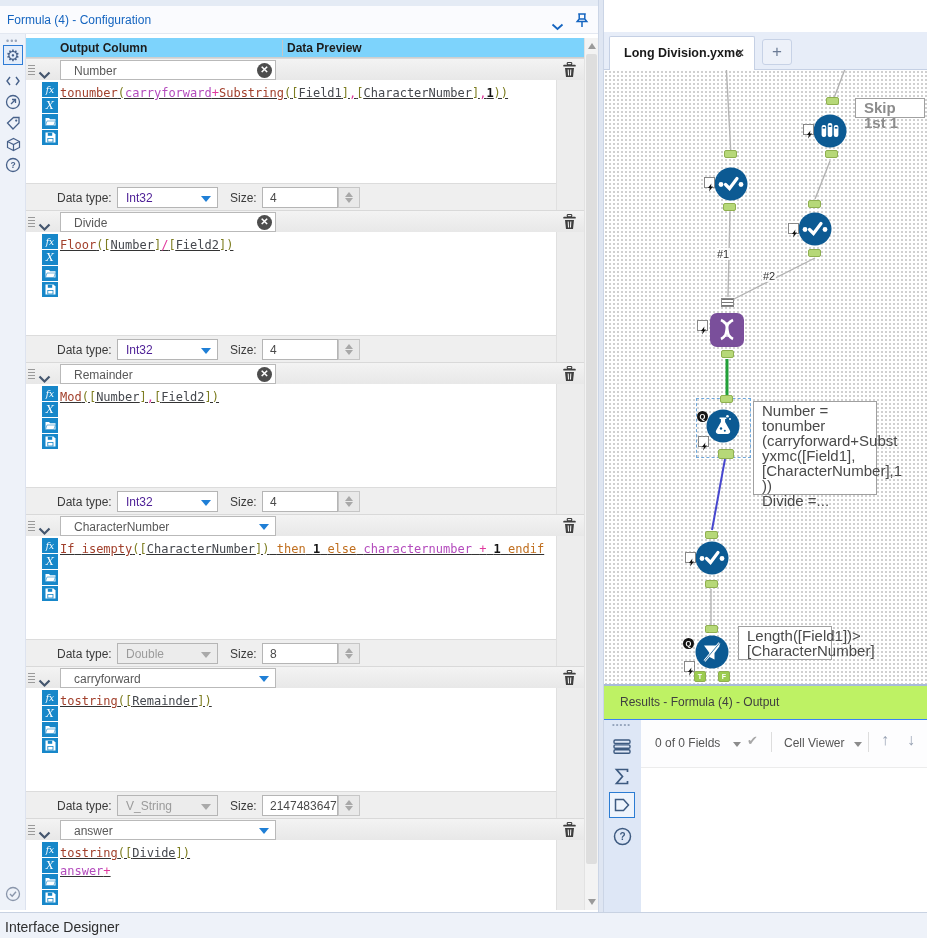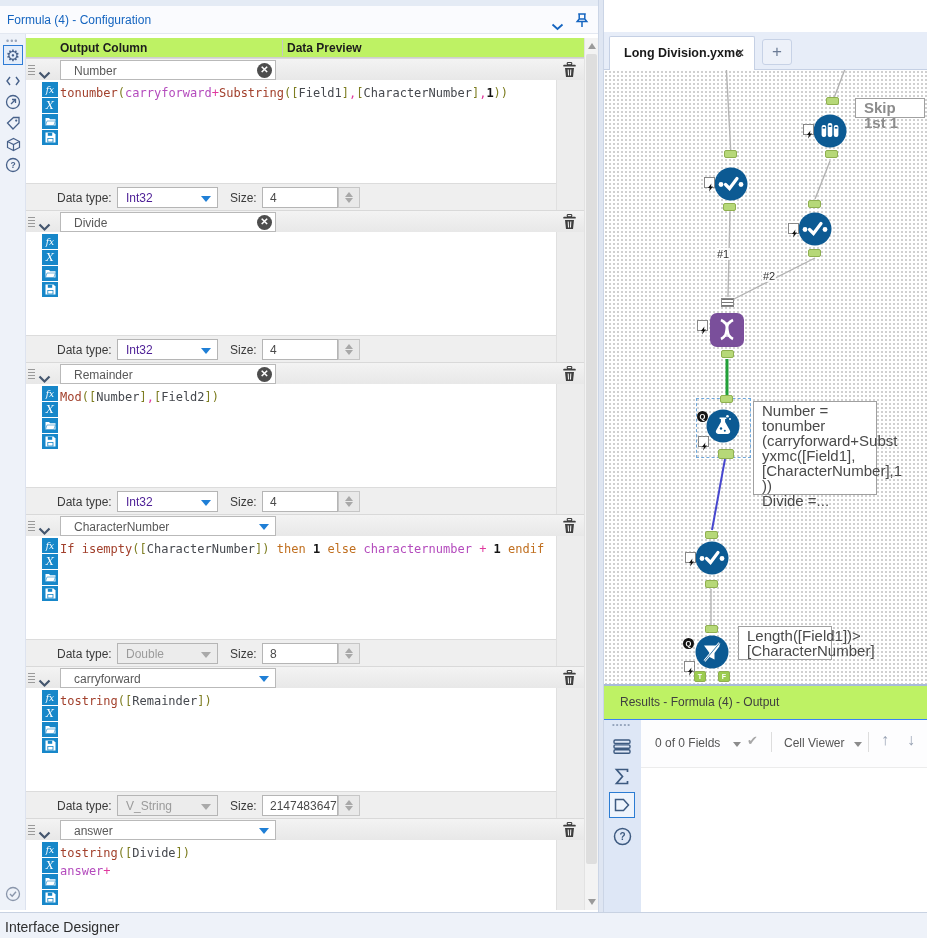--- a/index.html
+++ b/index.html
@@ -16,21 +16,21 @@
 
   
   .side-toolbar { position:absolute; left:0; top:34px; width:26px; height:876px; background:#eef2f9; border-right:1px solid #dde3ef; }
   .side-dots { position:absolute; left:6px; top:2px; color:#9aa6ba; font-size:9px; letter-spacing:1px; }
   .tbi { position:absolute; left:3px; width:20px; height:20px; display:flex; align-items:center; justify-content:center; color:#47618a; cursor:pointer; }
   .tbi.sel { border:1px solid #2e7cd6; background:#e4edfa; }
   .tbi svg { display:block; }
 
   
   .cfg-area { position:absolute; left:26px; top:38px; width:558px; height:872px; overflow:hidden; background:#fff; }
-  .colhdr { position:relative; width:100%; height:20px; background:#bef264; border-bottom:1px solid #cfcfcf; }
+  .colhdr { position:relative; width:100%; height:20px; background:#7dd3fc; border-bottom:1px solid #cfcfcf; }
   .colhdr .h1 { position:absolute; left:34px; top:3px; font-size:12px; font-weight:bold; color:#1d1d1d; }
   .colhdr .h2 { position:absolute; left:261px; top:3px; font-size:12px; font-weight:bold; color:#1d1d1d; }
   .colhdr .sep { position:absolute; left:256px; top:2px; width:1px; height:16px; background:#c6c6c6; }
 
   .frow { position:relative; width:100%; height:152px; }
   .frow.no-dt { height:94px; }
   .actscol { position:absolute; right:0; top:0; width:28px; height:100%; background:#ededed; border-left:1px solid #e0e0e0; }
   .fhead { position:absolute; left:0; right:0; top:0; height:22px; background:linear-gradient(#f3f3f3,#e8e8e8); border-top:1px solid #d9d9d9; }
   .grip { position:absolute; left:2px; top:6px; width:7px; height:10px;
           background:repeating-linear-gradient(to bottom,#9a9a9a 0 1px,transparent 1px 3px); cursor:grab; }
@@ -43,21 +43,21 @@
              border-left:5px solid transparent; border-right:5px solid transparent; border-top:6px solid #1f7fd6; cursor:pointer; }
   .mode-select .dropbtn { display:block; }
   .trash { position:absolute; right:6px; top:3px; width:16px; height:17px; cursor:pointer; }
   .fbody { position:absolute; left:0; right:28px; top:22px; height:103px; background:#fff; }
   .no-dt .fbody { height:72px; }
   .exprbtns { position:absolute; left:16px; top:2px; width:16px; }
   .xbtn { width:16px; height:15px; margin-bottom:1px; background:#1787c9; color:#fff; display:flex; align-items:center; justify-content:center; cursor:pointer; }
   .xbtn .fx { font-style:italic; font-family:"DejaVu Serif", serif; font-size:9px; }
   .xbtn .bigx { font-style:italic; font-family:"DejaVu Serif", serif; font-size:11px; }
   .expr { position:absolute; left:34px; top:4px; right:4px; bottom:2px; font-family:"DejaVu Sans Mono", monospace;
-          font-size:12px; line-height:18px; color:#333; cursor:text; overflow:hidden; }
+          font-size:12px; line-height:18px; color:#333; cursor:text; overflow:hidden;text-decoration:underline; }
   .tk-fn { color:#a2402c; } .tk-kw { color:#c06f1f; } .tk-var { color:#b44bbd; }
   .tk-op { color:#e0399e; } .tk-p { color:#7d7d20; } .tk-fld { color:#45484e; }
   .tk-num { color:#141414; font-weight:bold; }
   .fdt { position:absolute; left:0; right:28px; top:125px; height:27px; background:#efefef; border-top:1px solid #dcdcdc; }
   .dtlabel { position:absolute; left:31px; top:7px; font-size:12px; color:#3a3a3a; }
   .dtselect { position:absolute; left:91px; top:3px; width:101px; height:21px; background:#fff; border:1px solid #b5b5b5; cursor:pointer; }
   .dtselect .dttext { position:absolute; left:8px; top:3px; font-size:12px; color:#4c1d95; }
   .dtarrow { position:absolute; right:6px; top:8px; width:0; height:0; border-left:5px solid transparent; border-right:5px solid transparent; border-top:6px solid #1f7fd6; }
   .dt-disabled .dtselect { background:#ececec; }
   .dt-disabled .dtselect .dttext { color:#9b9b9b; }
@@ -296,20 +296,23 @@
         </div>
         <div class="xbtn">
           <svg width="11" height="11" viewBox="0 0 11 11">
                   <path d="M0.5 0.5 H8.5 L10.5 2.5 V10.5 H0.5 Z" fill="#fff"></path>
                   <rect x="2.8" y="0.8" width="4.4" height="3" fill="#1787c9"></rect>
                   <rect x="2.4" y="6" width="6" height="4.4" fill="#1787c9"></rect>
                   <rect x="3.2" y="6.8" width="4.4" height="2.8" fill="#fff"></rect>
                 </svg>
         </div>
       </div>
+      <div class="expr">
+              <div class="xline"><span class="tk-fn">Floor</span><span class="tk-p">([</span><span class="tk-fld">Number</span><span class="tk-p">]</span><span class="tk-op">/</span><span class="tk-p">[</span><span class="tk-fld">Field2</span><span class="tk-p">])</span></div>
+            </div>
     </div>
     <div class="fdt">
       <span class="dtlabel">Data type:</span>
       <div class="dtselect">
         <span class="dttext">Int32</span>
         <span class="dtarrow"></span>
       </div>
       <span class="szlabel">Size:</span>
       <div class="szbox">
         <span class="sztext">4</span>

